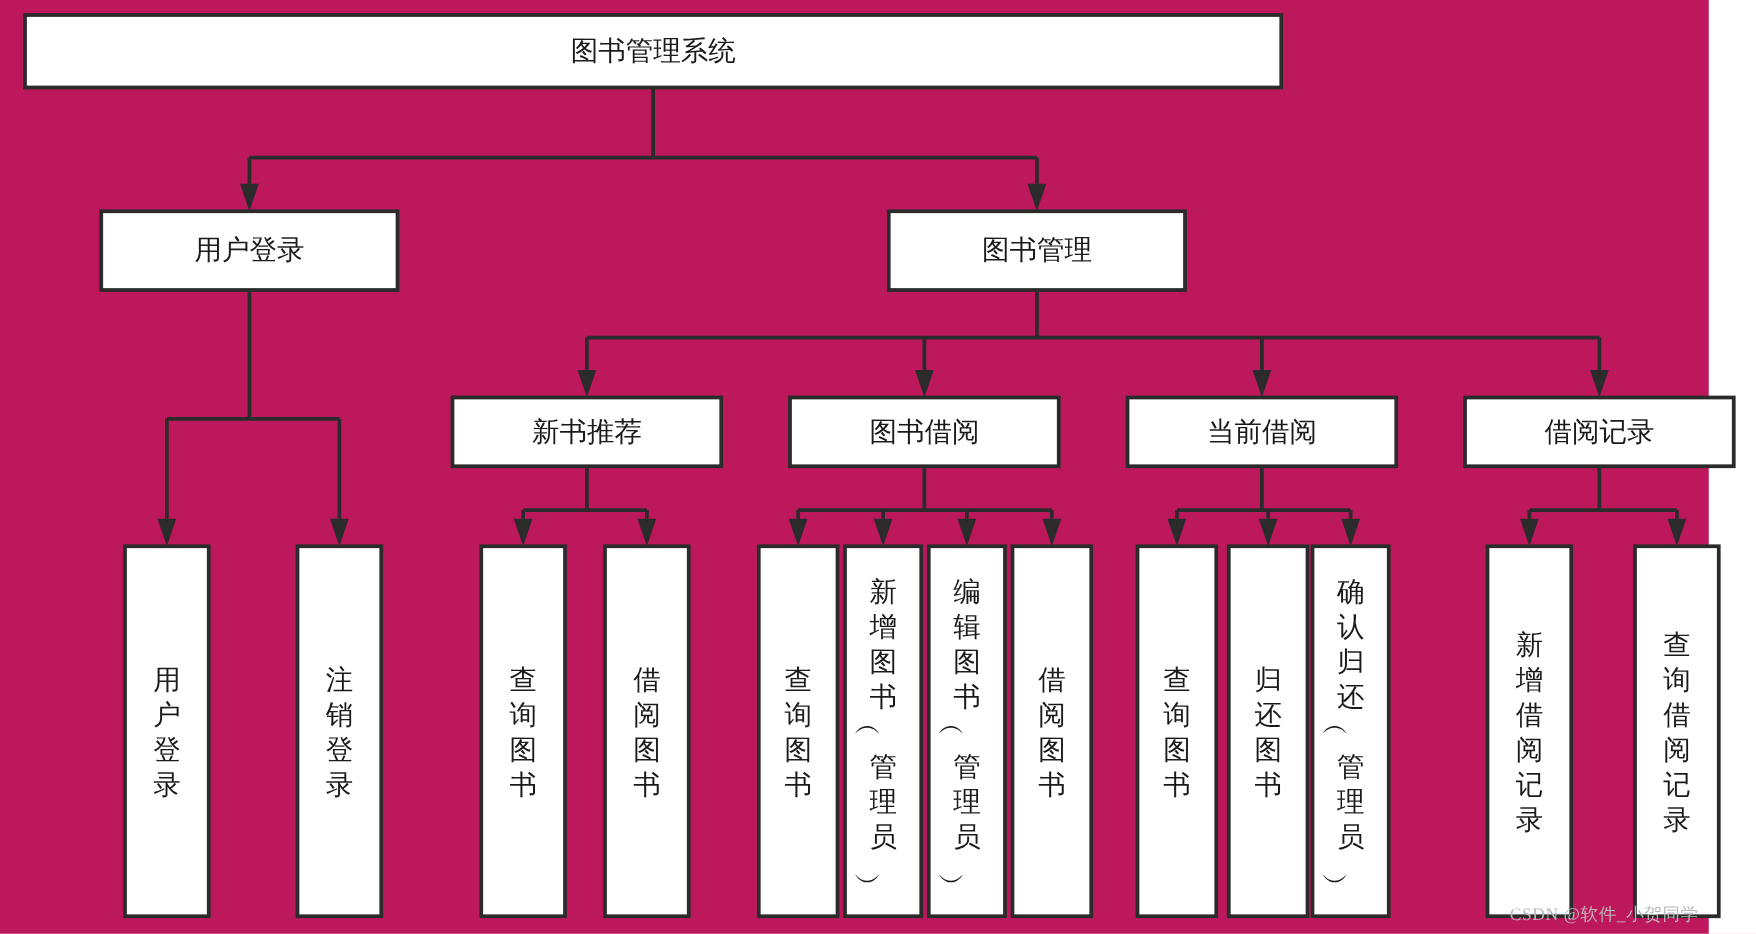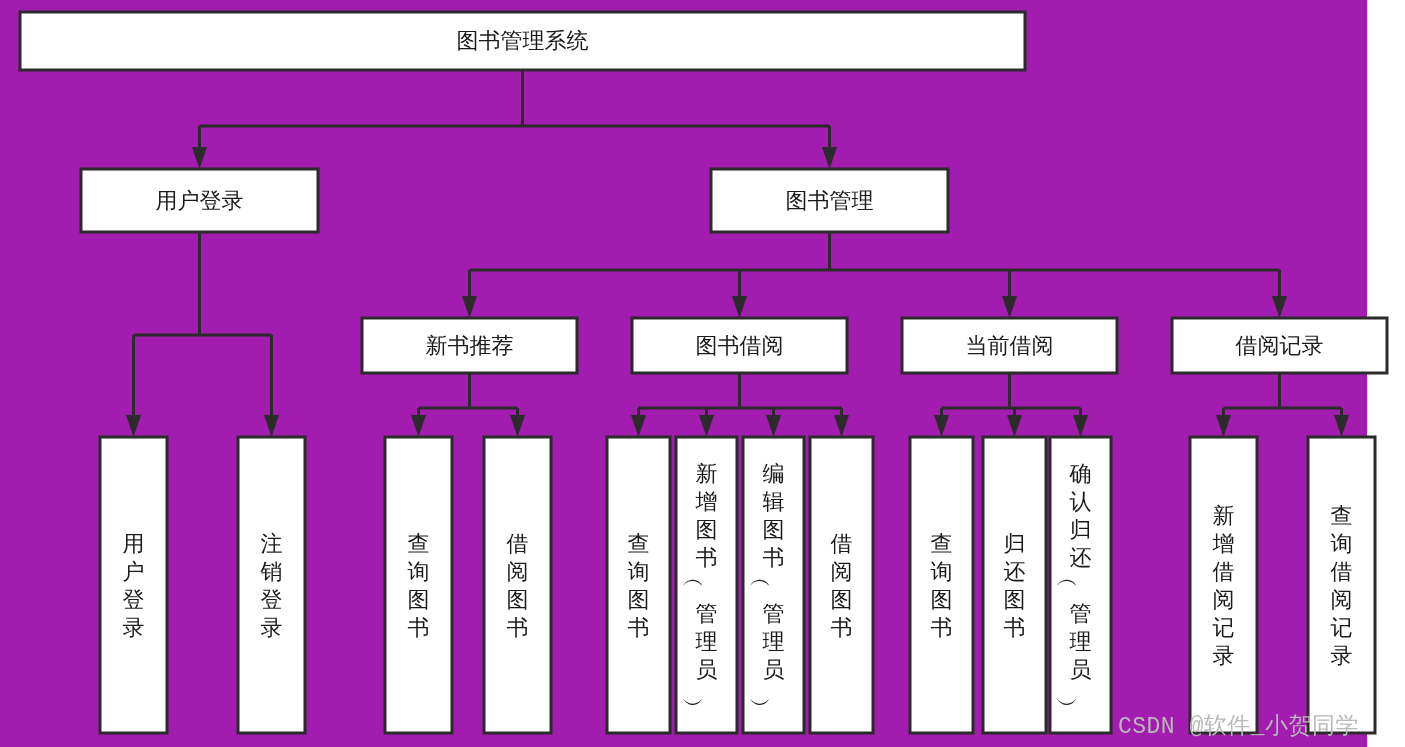--- a/index.html
+++ b/index.html
@@ -11,21 +11,21 @@
   body {
     width: 1405px;
     height: 747px;
     font-family: "DejaVu Sans", "Liberation Sans", sans-serif;
     overflow: hidden;
   }
   #diagram-root {
     position: relative;
     width: 1367px;
     height: 747px;
-    background: #a21caf;
+    background: #be185d;
   }
   svg#flowchart {
     position: absolute;
     left: 0;
     top: 0;
     width: 1405px;
     height: 747px;
     display: block;
   }
   .node-rect {
@@ -53,22 +53,22 @@
   .node-label-v {
     font-family: "DejaVu Sans", "Liberation Sans", sans-serif;
     font-size: 22px;
     fill: #1a1a1a;
     text-anchor: middle;
   }
   .watermark {
     position: absolute;
     right: 8px;
     bottom: 6px;
-    font-family: Liberation Mono, monospace;
-    font-size: 23px;
+    font-family: Liberation Serif, serif;
+    font-size: 14px;
     color: #b9b9b9;
     letter-spacing: 0.5px;
     white-space: nowrap;
     user-select: none;
   }
 </style>
 </head>
 <body>
 
 <div id="diagram-root">

